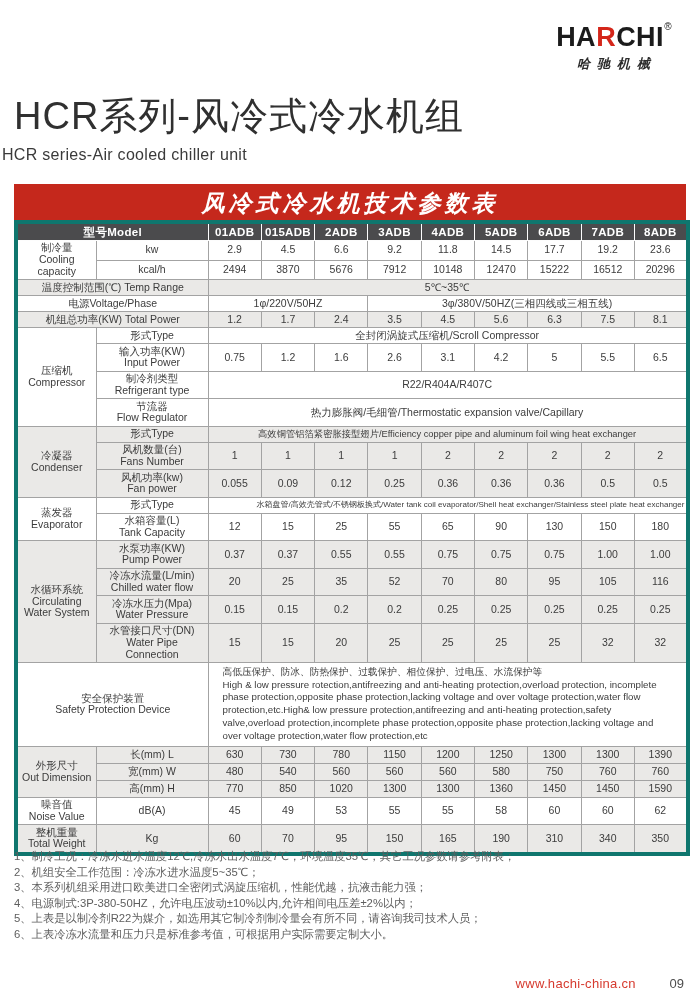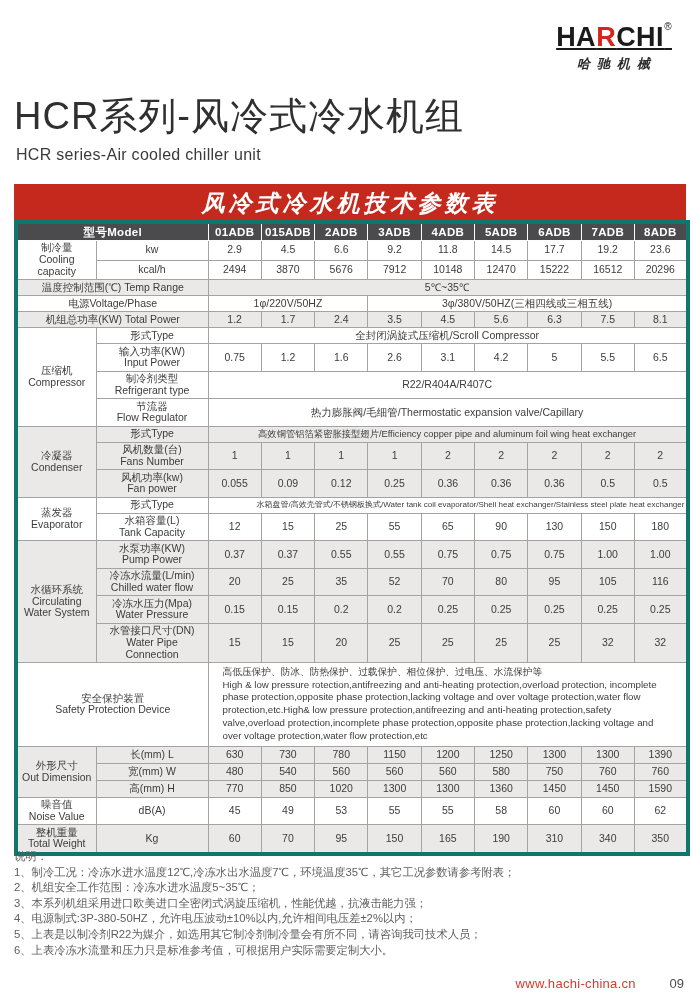--- a/index.html
+++ b/index.html
@@ -2,27 +2,27 @@
 <html><head>
 <meta charset="utf-8">
 <style>
   html,body { margin:0; padding:0; background:#ffffff; }
   .page {
     position:relative; width:700px; height:1001px; background:#ffffff;
     font-family:"Liberation Sans", sans-serif; color:#3c3c3c; overflow:hidden;
   }
   
   .logo { position:absolute; top:24px; right:28px; text-align:center; }
-  .brand-en { font-size:27px; font-weight:800; color:#1b1b1b; letter-spacing:.5px; line-height:1; white-space:nowrap;text-decoration:underline; }
+  .brand-en { font-size:27px; font-weight:800; color:#1b1b1b; letter-spacing:.5px; line-height:1; white-space:nowrap; }
   .brand-en .accent { color:#d4261a; }
   .brand-en sup { font-size:10px; font-weight:400; vertical-align:top; position:relative; top:-2px; }
   .brand-cn { font-size:13px; font-weight:700; font-style:italic; letter-spacing:7px; color:#2c2c2c; margin-top:4px; padding-left:6px; white-space:nowrap; }
   
   .title-cn { position:absolute; left:14px; top:96px; font-size:38px; font-weight:500; color:#303030; line-height:1.1; letter-spacing:1px; white-space:nowrap; }
-  .title-en { position:absolute; left:16px; top:146px; font-size:16px; font-weight:400; color:#3a3a3a; letter-spacing:.3px; }
+  .title-en { position:absolute; left:2px; top:146px; font-size:16px; font-weight:400; color:#3a3a3a; letter-spacing:.3px; }
   
   .banner {
     position:absolute; left:14px; top:184px; width:672px; height:38px;
     background:#c5281c; color:#ffffff; font-size:23px; font-weight:700;
     text-align:center; line-height:38px; letter-spacing:4px; box-sizing:border-box;font-style:italic;
   }
   
   table.spec { position:absolute; left:14px; top:220px; width:672px; border-collapse:collapse; table-layout:fixed; border:4px solid #0f766e; }
   table.spec td, table.spec th {
     border:1px solid #a3a3a3; text-align:center; vertical-align:middle;
@@ -329,21 +329,20 @@
           <td>165</td>
           <td>190</td>
           <td>310</td>
           <td>340</td>
           <td>350</td>
         </tr>
       </tbody>
   </table>
 
   <div class="notes">
-    <div>说明：</div>
     <div id="notes-list">
         <div>1、制冷工况：冷冻水进水温度12℃,冷冻水出水温度7℃，环境温度35℃，其它工况参数请参考附表；</div>
         <div>2、机组安全工作范围：冷冻水进水温度5~35℃；</div>
         <div>3、本系列机组采用进口欧美进口全密闭式涡旋压缩机，性能优越，抗液击能力强；</div>
         <div>4、电源制式:3P-380-50HZ，允许电压波动±10%以内,允许相间电压差±2%以内；</div>
         <div>5、上表是以制冷剂R22为媒介，如选用其它制冷剂制冷量会有所不同，请咨询我司技术人员；</div>
         <div>6、上表冷冻水流量和压力只是标准参考值，可根据用户实际需要定制大小。</div>
       </div>
   </div>
 

